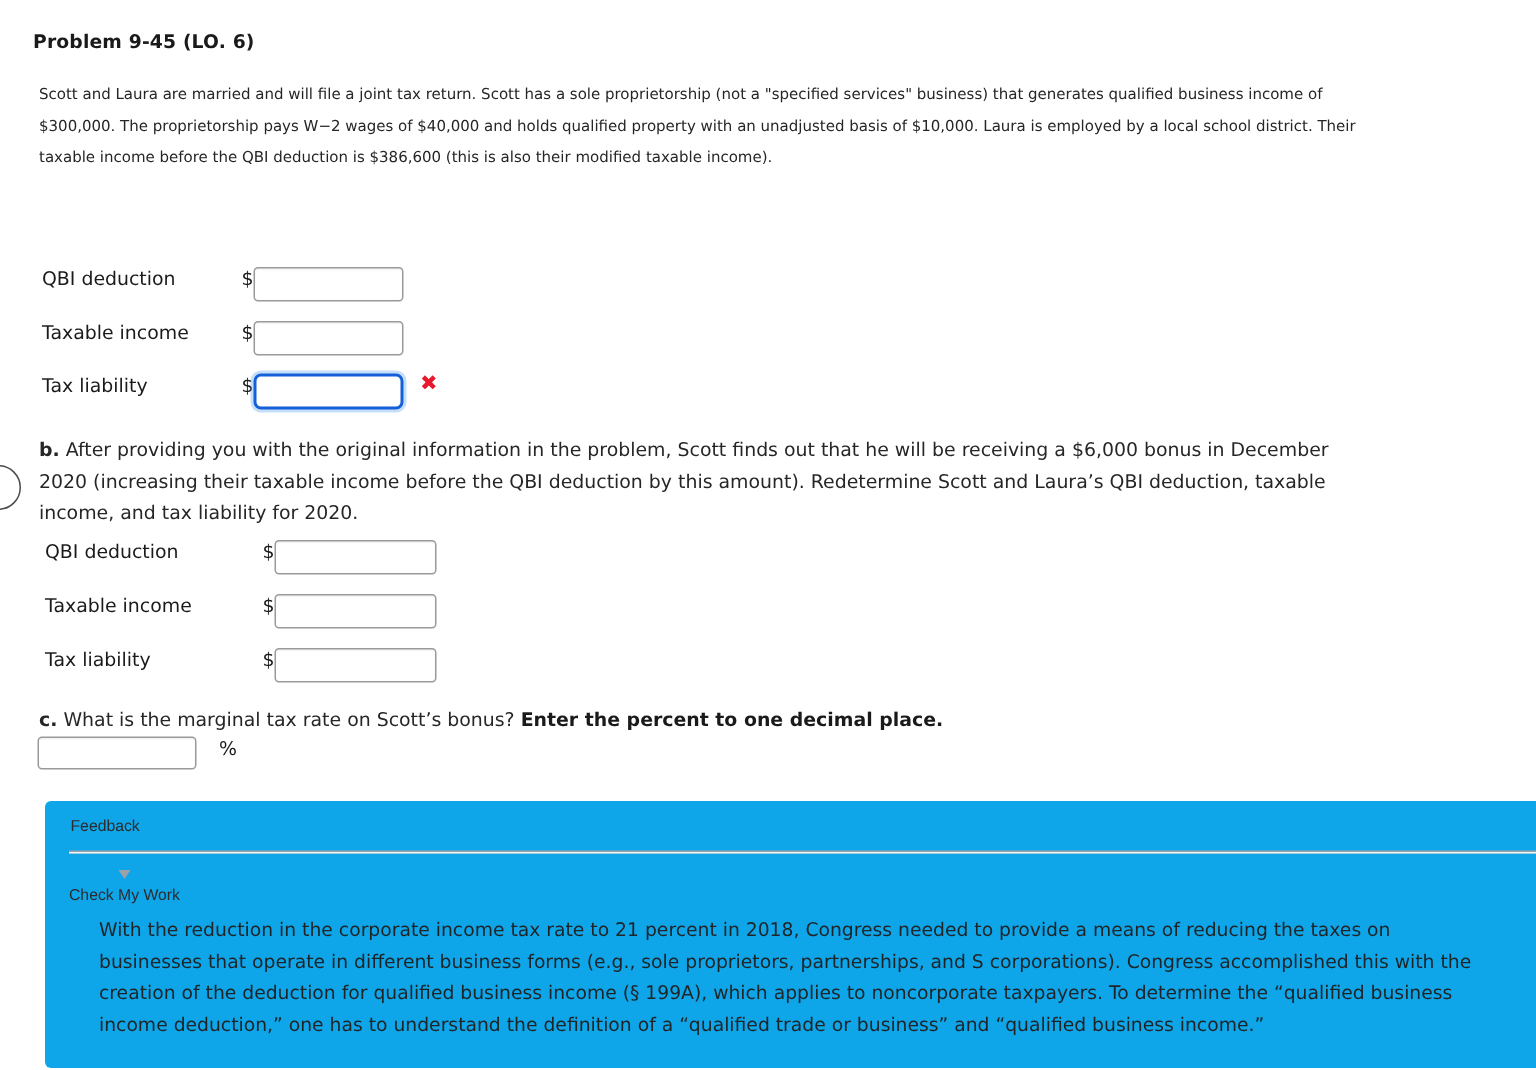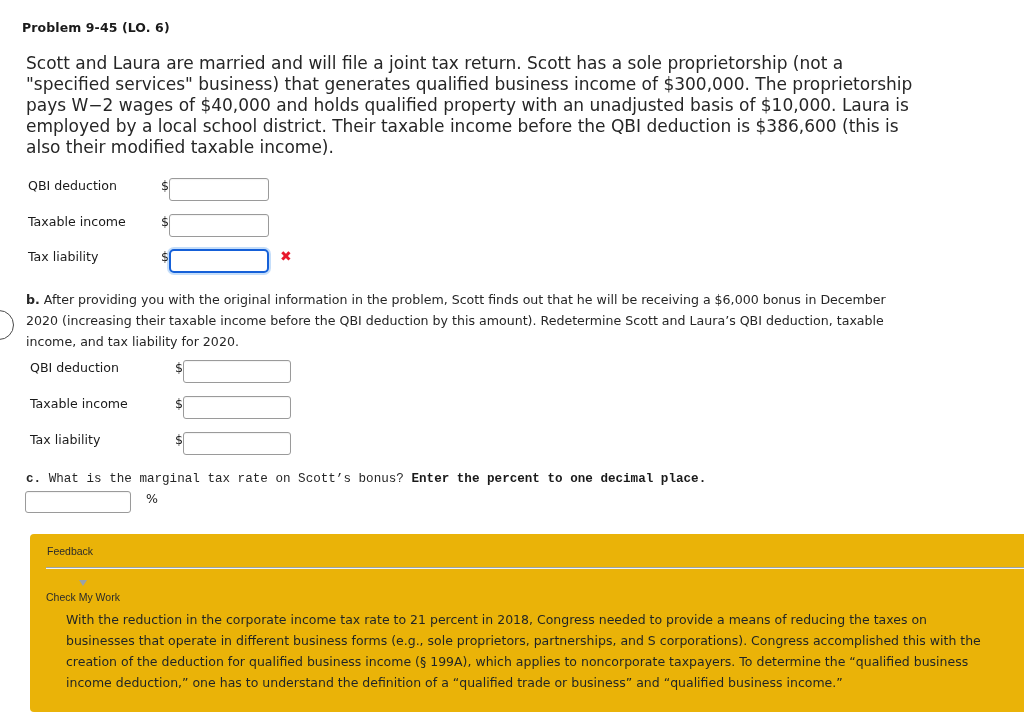--- a/index.html
+++ b/index.html
@@ -26,32 +26,32 @@
 
   
   .problem-title {
     position: absolute; left: 22px; top: 8px;
     font-size: 12.5px; font-weight: bold; letter-spacing: .1px;
     color: #1a1a1a;
   }
   .intro {
     position: absolute; left: 26px; top: 41px;
     width: 900px;
-    font-size: 17px; line-height: 21px; color: #262626;
+    font-size: 10px; line-height: 21px; color: #262626;
     text-align: left;
   }
   .part {
     position: absolute;
     width: 880px;
     font-size: 12.6px; line-height: 21px; color: #262626;
   }
   .part .marker { font-weight: bold; }
   .part.a { left: 26px; top: 135px; }
   .part.b { left: 26px; top: 277px; width: 880px; }
-  .part.c { left: 26px; top: 457px; width: 880px; font-family: Liberation Mono, monospace; }
+  .part.c { left: 26px; top: 457px; width: 880px; }
   .part.c .emph { font-weight: bold; color: #1a1a1a; }
 
   
   .answer-row {
     position: absolute;
     display: flex; 
     height: 24px;
     font-size: 12.6px;
   }
   .answer-label {
@@ -98,21 +98,21 @@
 
   
   .row-pct { left: 25px; top: 479px; }
   .pct-sign { margin-left: 15px; font-size: 12.6px; color: #1a1a1a; }
 
   
   .feedback-panel {
     position: absolute;
     left: 30px; top: 522px;
     width: 994px; height: 178px;
-    background: #eab308;
+    background: #0ea5e9;
     border-top-left-radius: 4px;
     border-bottom-left-radius: 4px;
     text-decoration: underline;
   }
   .feedback-title {
     position: absolute; left: 17px; top: 11px;
     font-size: 10.5px; color: #2b2b2b;
     font-family: "Liberation Sans", sans-serif;
   }
   .feedback-divider {

